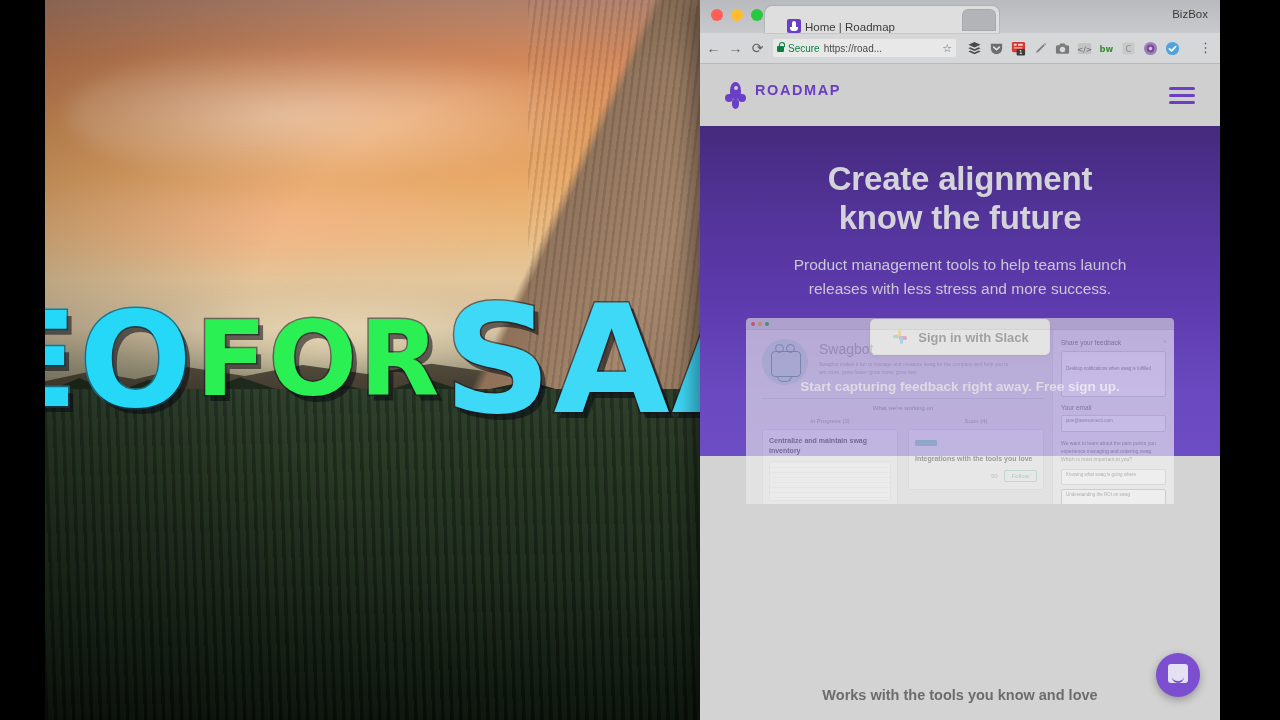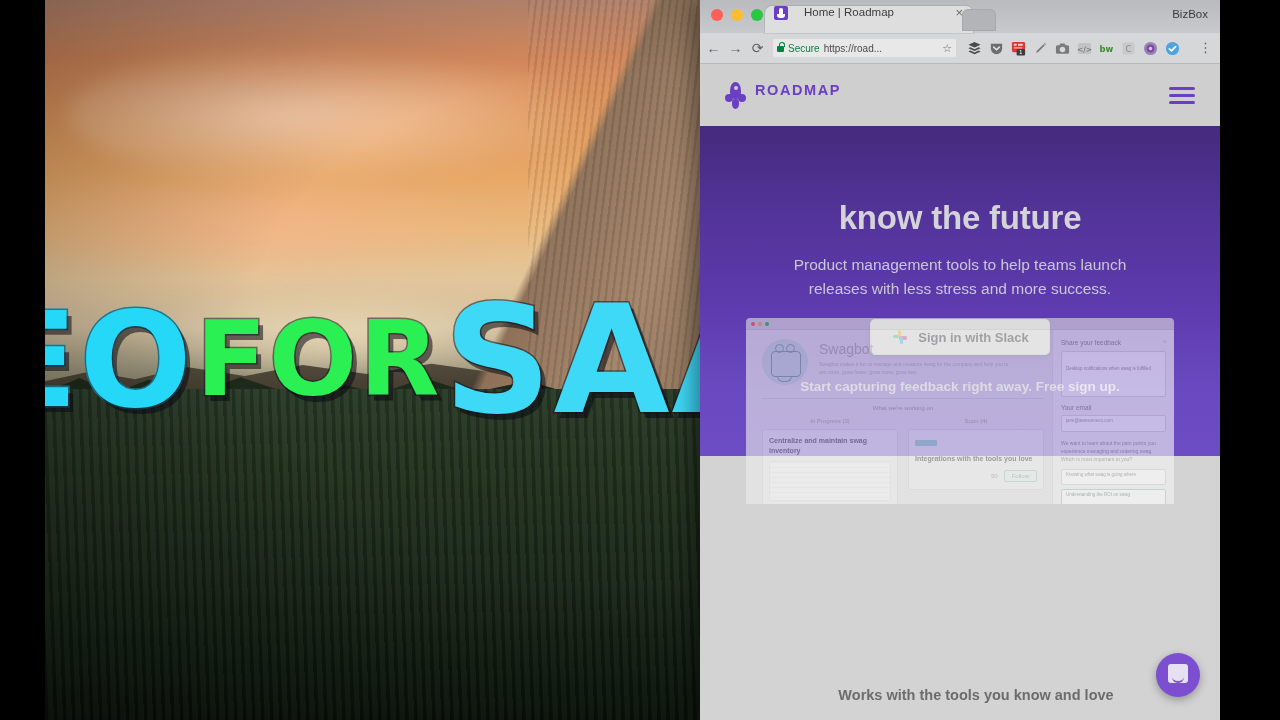--- a/index.html
+++ b/index.html
@@ -47,21 +47,21 @@
 
   
   .tabstrip{position:relative;height:33px;background:#c3c4c7;
       background:linear-gradient(180deg,#b9babd,#c9cace);display:flex;align-items:flex-end;}
   .traffic{position:absolute;left:11px;top:9px;display:flex;gap:8px;align-items:center;}
   .dot{width:12px;height:12px;border-radius:50%;}
   .dot.r{background:#ff5f57;}
   .dot.y{background:#febc2e;}
   .dot.g{background:#28c840;}
   .tab{position:absolute;left:65px;bottom:0;width:190px;height:27px;background:#dedede;
-      border-radius:7px 7px 0 0;display:flex;align-items:flex-start;padding:0 9px;gap:16px;
+      border-radius:7px 7px 0 0;display:flex;align-items:flex-end;padding:0 22px;gap:4px;
       box-shadow:0 0 0 1px rgba(0,0,0,.07);}
   .favicon{width:14px;height:14px;border-radius:2px;background:#6b3fc4;position:relative;flex:0 0 auto;}
   .favicon:before{content:"";position:absolute;left:5px;top:2px;width:4px;height:7px;border-radius:2px 2px 1px 1px;background:#fff;}
   .favicon:after{content:"";position:absolute;left:3px;top:8px;width:8px;height:4px;border-radius:0 0 3px 3px;
       box-shadow:-0px 0 0 0 #fff;background:radial-gradient(circle at 20% 40%,#fff 38%,transparent 39%),radial-gradient(circle at 80% 40%,#fff 38%,transparent 39%),radial-gradient(circle at 50% 95%,#fff 34%,transparent 35%);}
   .tab-title{font-size:11.5px;color:#3c3c3c;white-space:nowrap;overflow:hidden;flex:1;}
   .tab-close{font-size:13px;color:#6a6a6a;line-height:1;padding:0 1px;}
   .tab-ghost{position:absolute;left:262px;bottom:2px;width:34px;height:22px;border-radius:6px 6px 0 0;
       background:#b3b4b8;box-shadow:inset 0 0 0 1px rgba(0,0,0,.06);}
   .bizbox{position:absolute;right:12px;top:8px;font-size:11.5px;color:#3a3a3a;}
@@ -148,21 +148,21 @@
   .sidehead{font-size:6.5px;color:#8f8f8f;margin-bottom:5px;}
   .sidebox{border:1px solid #dcdcdc;background:#fff;border-radius:2px;height:36px;padding:4px;}
   .sidebox .txt{font-size:4.5px;color:#9a9a9a;}
   .sidelabel{font-size:6.5px;color:#8f8f8f;margin:7px 0 4px;}
   .sideinput{border:1px solid #dcdcdc;background:#fff;border-radius:2px;height:11px;padding:2px 4px;font-size:4.5px;color:#a5a5a5;}
   .sidep{font-size:5px;color:#9a9a9a;line-height:1.6;margin:7px 0 6px;}
   .optbtn{border:1px solid #dcdcdc;background:#fff;border-radius:2px;height:10px;padding:2px 4px;font-size:4.5px;color:#9a9a9a;margin-bottom:4px;}
   .optbtn.sel{border-color:#a9ddd0;}
 
   .footerband{position:absolute;left:0;bottom:0;width:100%;height:80px;background:#d3d3d3;}
-  .footertxt{position:absolute;left:16px;bottom:18px;width:100%;text-align:center;
+  .footertxt{position:absolute;left:0;bottom:18px;width:100%;text-align:center;
       font-size:14.5px;font-weight:bold;color:#6c6c6c;margin-top:12px;}
   .intercom{position:absolute;right:20px;bottom:24px;width:44px;height:44px;border-radius:50%;
       background:#7b4fd0;box-shadow:0 3px 9px rgba(0,0,0,.3);}
   .ic-b{position:absolute;left:12px;top:11px;width:20px;height:19px;background:#e6e1f2;border-radius:3px;}
   .ic-b:after{content:"";position:absolute;left:4px;top:11px;width:12px;height:6px;
       border-bottom:2px solid #7b4fd0;border-radius:0 0 9px 9px;}
 </style>
 </head>
 <body>
 
@@ -304,21 +304,21 @@
         </div>
         <div class="burger">
             <i></i>
             <i></i>
             <i></i>
           </div>
       </div>
 
       <div class="hero">
         <h1>
-          <br>
+          <span>Create alignment</span><br>
           <span>know the future</span>
         </h1>
         <p class="sub">Product management tools to help teams launch releases with less stress and more success.</p>
         <div class="slackbtn">
           <span class="slackmark">
             <i class="sl sl1"></i>
               <i class="sl sl2"></i>
               <i class="sl sl3"></i>
               <i class="sl sl4"></i>
           </span>

